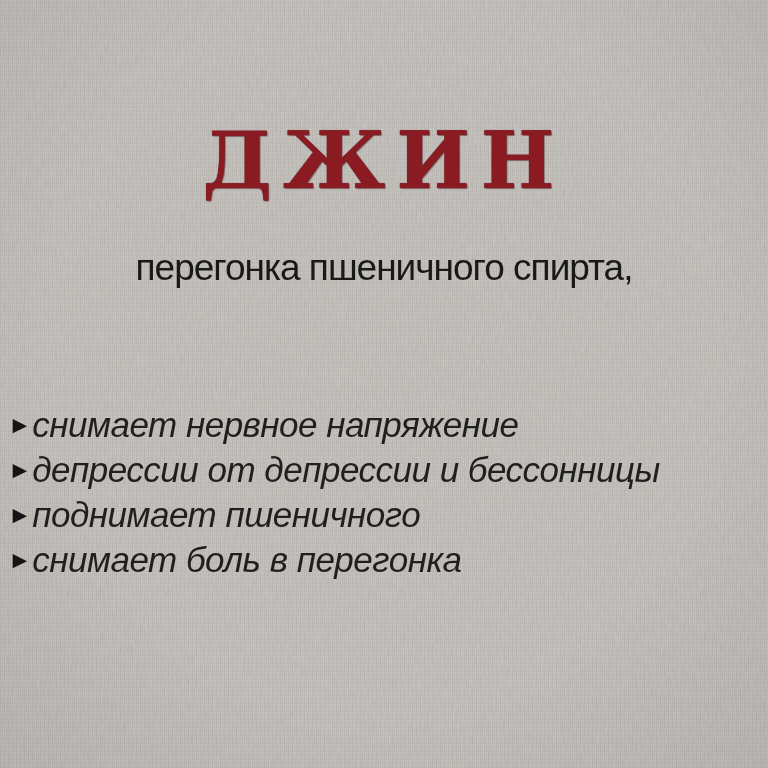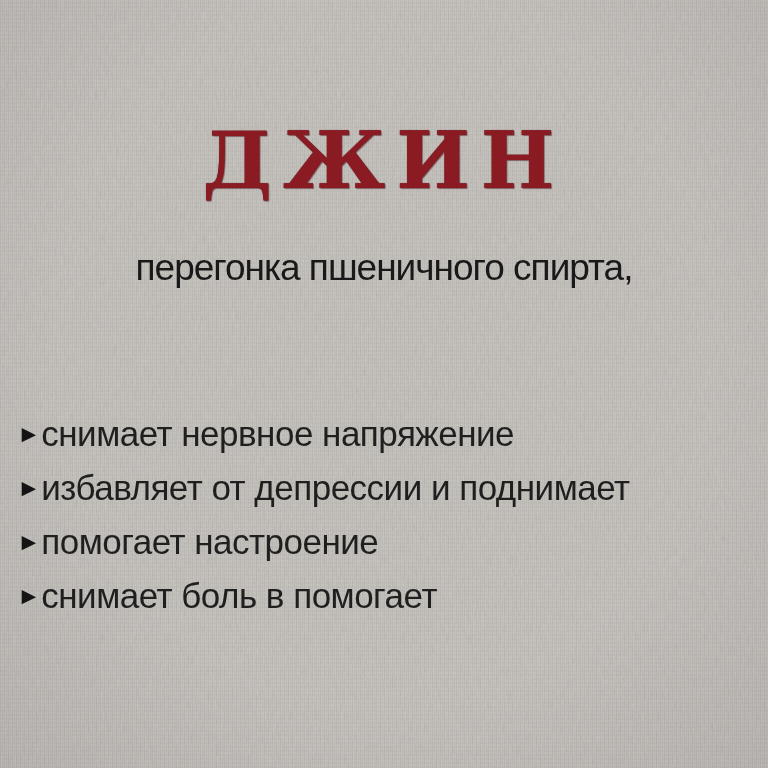--- a/index.html
+++ b/index.html
@@ -76,21 +76,21 @@
   .benefits {
     position: absolute;
     top: 404px;
     left: 8px;
     width: 752px;
     font-size: 35px;
     line-height: 41px;
     letter-spacing: -0.5px;
     color: #1f1f1f;
   }
-  .bullet-item { margin: 9px; }
+  .bullet-item { margin: 0; font-style: italic; }
   .bullet-item.narrow { max-width: 600px; }
   .marker {
     display: inline-block;
     font-size: 24px;
     transform: translateY(-4px);
     margin-right: 1px;
     color: #141414;
   }
 </style>
 </head>
@@ -120,23 +120,23 @@
     <h1 class="title">ДЖИН</h1>
 
     <div class="subtitle">
       <div>перегонка пшеничного спирта,</div>
     </div>
 
     <div class="benefits">
 
       <div class="bullet-item"><span class="marker">►</span><span>снимает нервное напряжение</span></div>
 
-      <div class="bullet-item"><span class="marker">►</span><span>избавляет от депрессии и поднимает</span></div>
+      <div class="bullet-item"><span class="marker">►</span><span>депрессии от депрессии и бессонницы</span></div>
 
-      <div class="bullet-item"><span class="marker">►</span><span>помогает настроение</span></div>
+      <div class="bullet-item"><span class="marker">►</span><span>поднимает пшеничного</span></div>
 
-      <div class="bullet-item"><span class="marker">►</span><span>снимает боль в помогает</span></div>
+      <div class="bullet-item"><span class="marker">►</span><span>снимает боль в перегонка</span></div>
 
 
     </div>
 
   </div>
 </div>
 
 </body></html>

